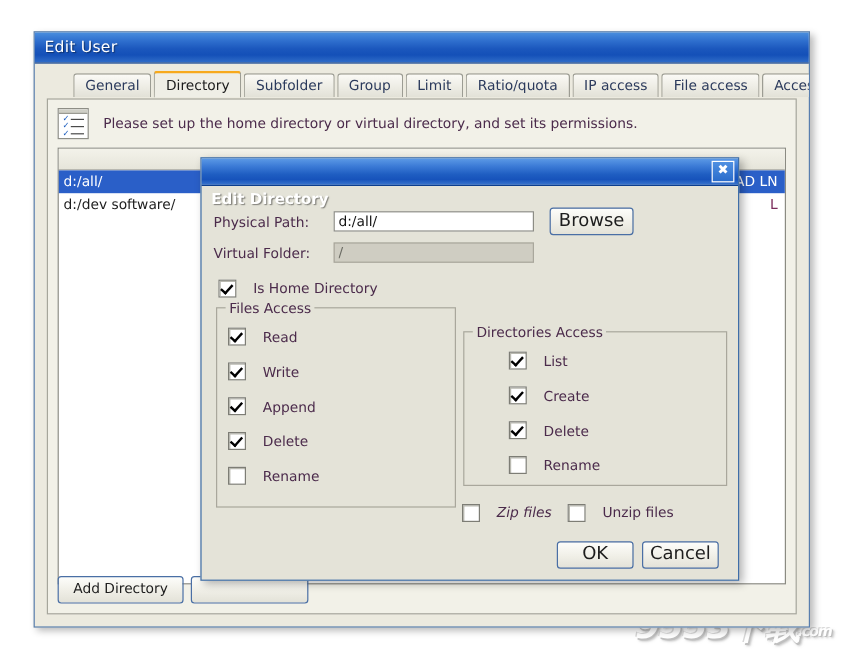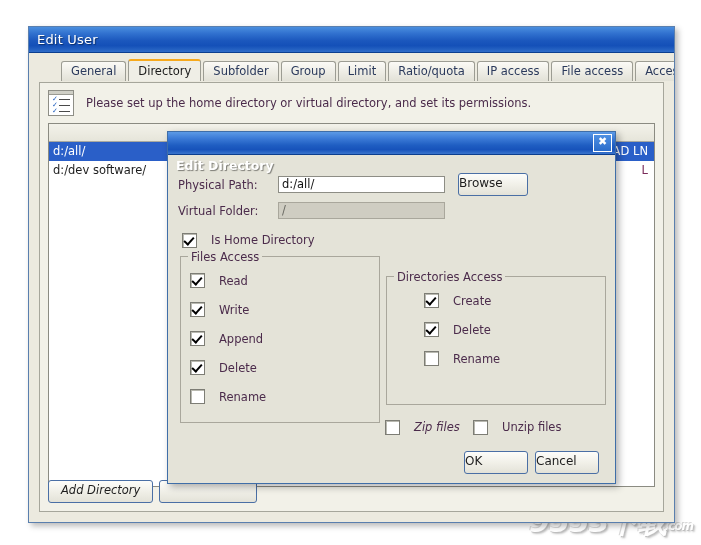--- a/index.html
+++ b/index.html
@@ -170,21 +170,20 @@
   }
   .list-row .perm { color: #ffffff; }
   .list-row.plain .perm { color: #7a2b5a; }
 
   
   .btn-row {
     position: absolute;
     left: 8px; bottom: 8px;
     display: flex;
     gap: 6px;
-    font-style: italic;
   }
   .btn {
     height: 21px;
     min-width: 60px;
     padding: 0 12px;
     font-size: 11.5px;
     color: #1d1d1d;
     background: linear-gradient(to bottom, #fdfdfa 0%, #efeee6 55%, #e3e2d8 100%);
     border: 1px solid #4a6fa5;
     border-radius: 3px;
@@ -305,23 +304,23 @@
     background: #e4e3d8;
     font-size: 11.5px;
     color: #4b2b4b;
     white-space: nowrap;
   }
   .gb-inner { padding: 9px 0 0 9px; }
 
   .dlg-btn {
     position: absolute;
     width: 62px; height: 21px;
-    font-size: 12px;
+    font-size: 15px;
     line-height: 19px;
-    text-align: left;
+    text-align: center;
     color: #1d1d1d;
     background: linear-gradient(to bottom, #fdfdfa 0%, #f0efe7 55%, #e3e2d8 100%);
     border: 1px solid #4a6fa5;
     border-radius: 3px;
     cursor: pointer;
   }
 </style>
 </head>
 <body>
 
@@ -426,20 +425,24 @@
           <span class="cb-label">Rename</span>
         </div>
       </div>
     </div>
 
     <div class="groupbox" style="left:218px; top:121px; width:220px; height:129px;padding-left:28px;">
       <span class="gb-title">Directories Access</span>
       <div class="gb-inner">
         <div class="cb-row" style="height:29px;">
           <span class="cbox checked"></span>
+          <span class="cb-label">List</span>
+        </div>
+        <div class="cb-row" style="height:29px;">
+          <span class="cbox checked"></span>
           <span class="cb-label">Create</span>
         </div>
         <div class="cb-row" style="height:29px;">
           <span class="cbox checked"></span>
           <span class="cb-label">Delete</span>
         </div>
         <div class="cb-row" style="height:29px;">
           <span class="cbox"></span>
           <span class="cb-label">Rename</span>
         </div>

